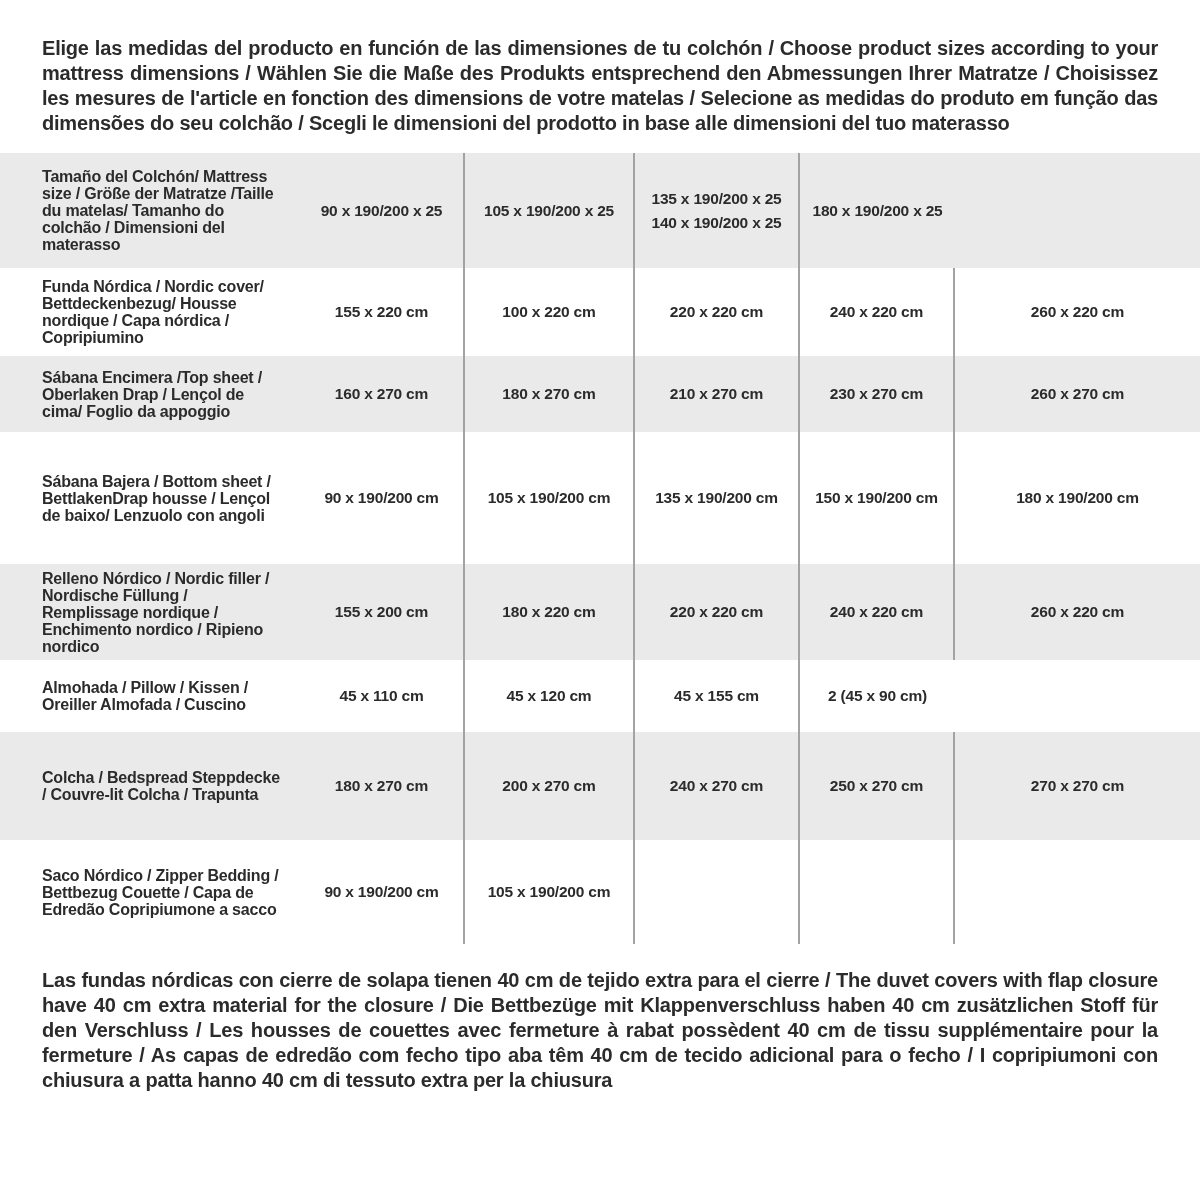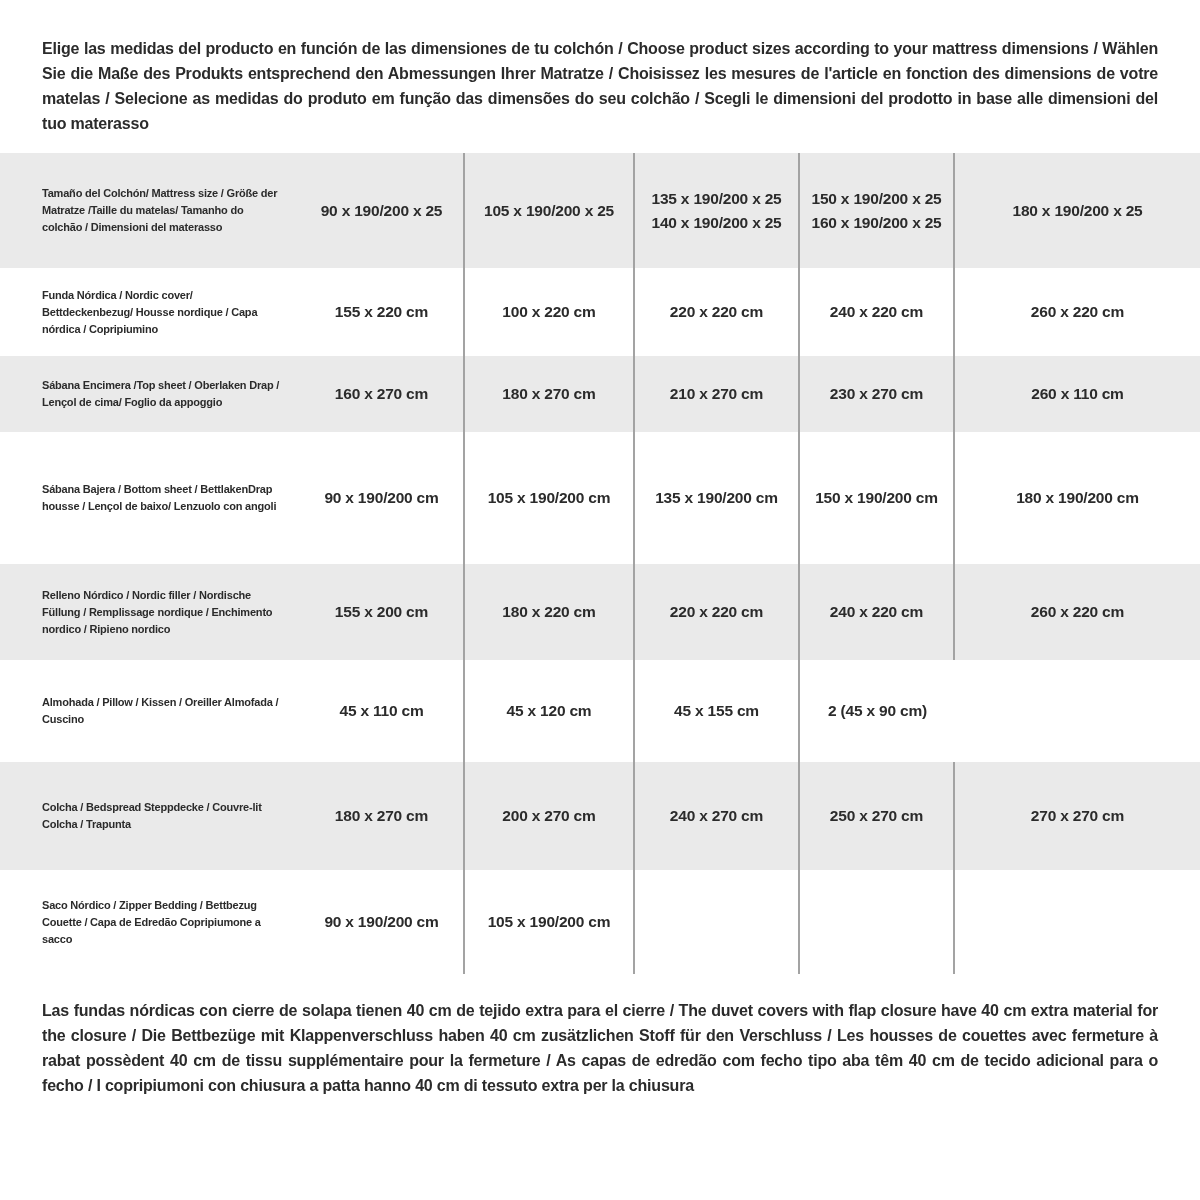--- a/index.html
+++ b/index.html
@@ -12,102 +12,100 @@
   html,body{width:1200px;height:1200px;background:#fff;overflow:hidden}
   body{
     font-family:"Liberation Sans", sans-serif;
     font-weight:bold;
     color:var(--text);
     letter-spacing:-0.2px;
   }
   .intro{
     margin:36px 42px 0 42px;
     height:101px;
-    font-size:16px;
+    font-size:20px;
     line-height:25px;
     text-align:justify;
     overflow:hidden;
   }
   .size-table{
     margin-top:16px;
     width:1200px;
   }
   .row{
     display:grid;
     grid-template-columns:300px 165px 170px 165px 155px 245px;
     width:1200px;
   }
   .row.gray{background:var(--row-gray)}
   .row.white{background:var(--row-white)}
   .row:nth-child(1){height:115px}
   .row:nth-child(2){height:88px}
   .row:nth-child(3){height:76px}
   .row:nth-child(4){height:132px}
   .row:nth-child(5){height:96px}
-  .row:nth-child(6){height:102px}
+  .row:nth-child(6){height:72px}
   .row:nth-child(7){height:108px}
   .row:nth-child(8){height:104px}
   .cell{
     display:flex;
     align-items:center;
     justify-content:center;
     font-size:15.5px;
     line-height:24px;
     text-align:center;
     white-space:pre-line;
   }
   .cell:nth-child(n+2):not(:last-child){
     border-right:2px solid var(--divider);
   }
   .cell.label{
     justify-content:flex-start;
     text-align:left;
     padding:0 16px 0 42px;
     line-height:17px;
-    font-size:11px;
+    font-size:16px;
     white-space:normal;
   }
   .footnote{
     margin:24px 42px 0 42px;
-    font-size:16px;
+    font-size:20px;
     line-height:25px;
     text-align:justify;
   }
 </style>
 </head>
 <body>
 
 <p class="intro">Elige las medidas del producto en función de las dimensiones de tu colchón / Choose product sizes according to your mattress dimensions / Wählen Sie die Maße des Produkts entsprechend den Abmessungen Ihrer Matratze / Choisissez les mesures de l'article en fonction des dimensions de votre matelas / Selecione as medidas do produto em função das dimensões do seu colchão / Scegli le dimensioni del prodotto in base alle dimensioni del tuo materasso</p>
 
 <div class="size-table" id="size-table">
     <div class="row gray">
       <div class="cell label">Tamaño del Colchón/ Mattress size / Größe der Matratze /Taille du matelas/ Tamanho do colchão / Dimensioni del materasso</div>
       <div class="cell value">90 x 190/200 x 25</div>
       <div class="cell value">105 x 190/200 x 25</div>
       <div class="cell value">135 x 190/200 x 25
 140 x 190/200 x 25</div>
-      <div class="cell value">150 x 190/200 x 25
-160 x 190/200 x 25</div>
       <div class="cell value">180 x 190/200 x 25</div>
     </div>
     <div class="row white">
       <div class="cell label">Funda Nórdica / Nordic cover/ Bettdeckenbezug/ Housse nordique / Capa nórdica / Copripiumino</div>
       <div class="cell value">155 x 220 cm</div>
       <div class="cell value">100 x 220 cm</div>
       <div class="cell value">220 x 220 cm</div>
       <div class="cell value">240 x 220 cm</div>
       <div class="cell value">260 x 220 cm</div>
     </div>
     <div class="row gray">
       <div class="cell label">Sábana Encimera /Top sheet / Oberlaken Drap / Lençol de cima/ Foglio da appoggio</div>
       <div class="cell value">160 x 270 cm</div>
       <div class="cell value">180 x 270 cm</div>
       <div class="cell value">210 x 270 cm</div>
       <div class="cell value">230 x 270 cm</div>
-      <div class="cell value">260 x 110 cm</div>
+      <div class="cell value">260 x 270 cm</div>
     </div>
     <div class="row white">
       <div class="cell label">Sábana Bajera / Bottom sheet / BettlakenDrap housse / Lençol de baixo/ Lenzuolo con angoli</div>
       <div class="cell value">90 x 190/200 cm</div>
       <div class="cell value">105 x 190/200 cm</div>
       <div class="cell value">135 x 190/200 cm</div>
       <div class="cell value">150 x 190/200 cm</div>
       <div class="cell value">180 x 190/200 cm</div>
     </div>
     <div class="row gray">

